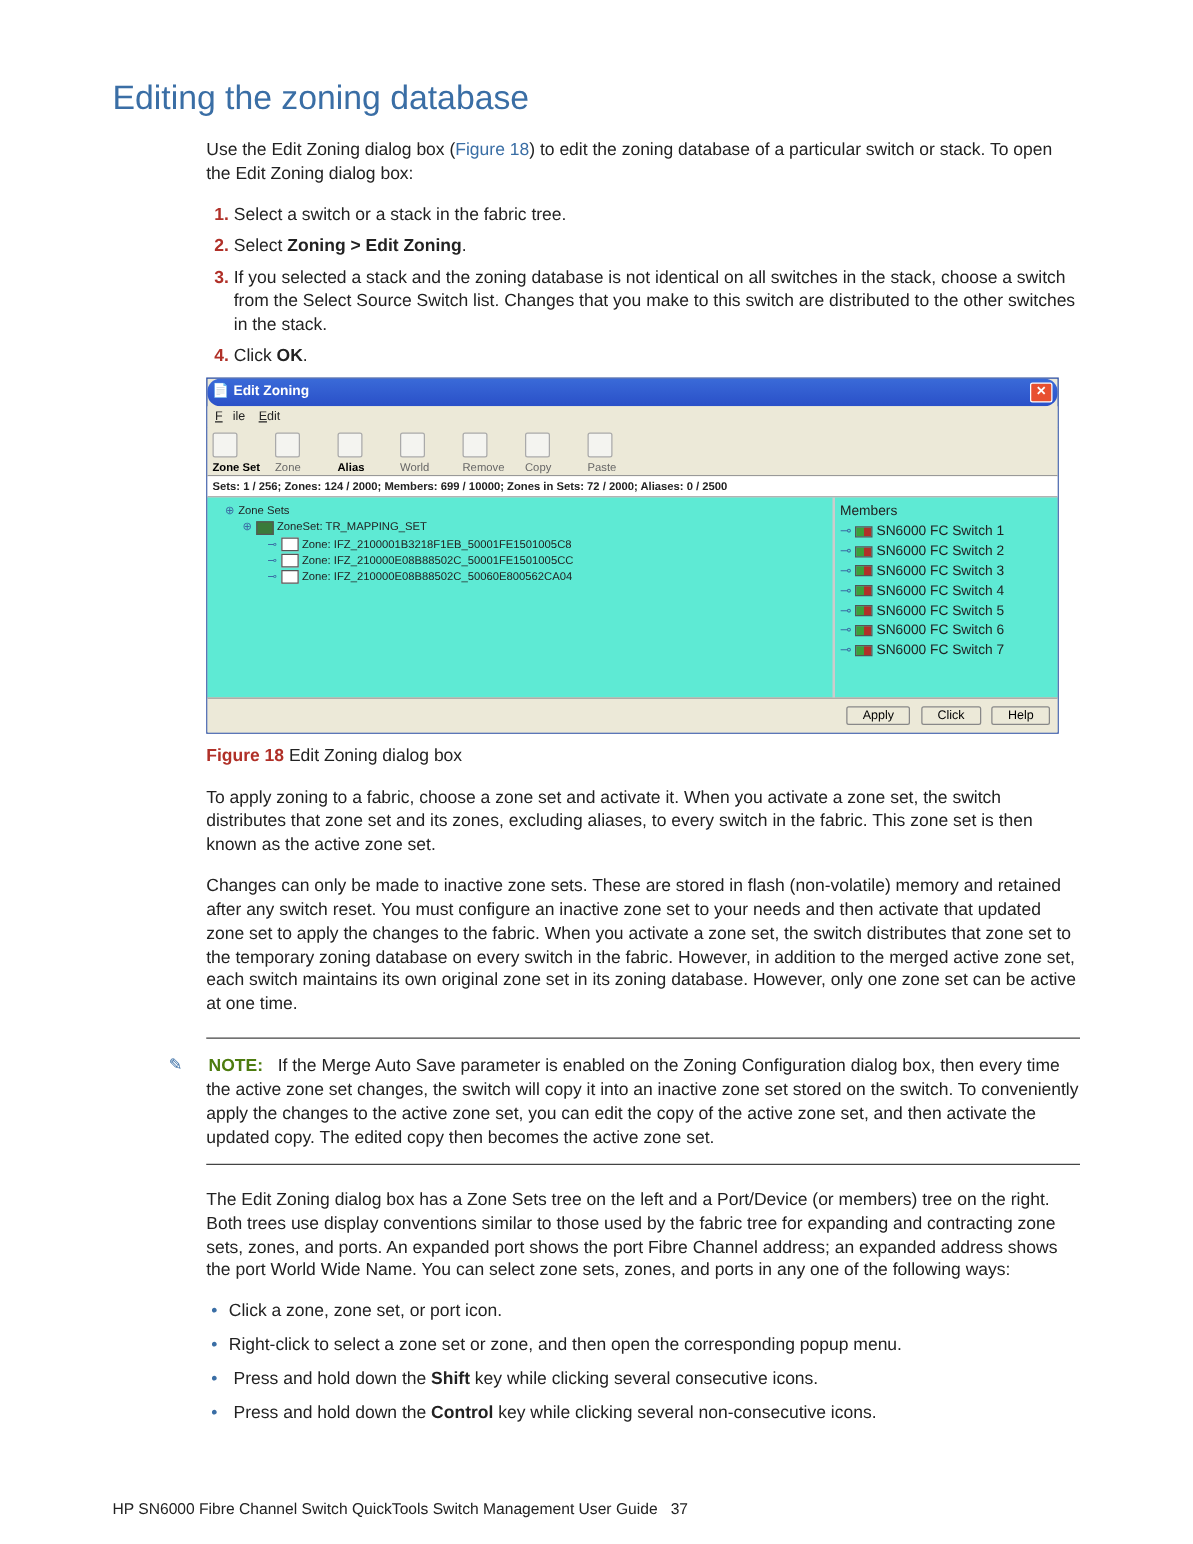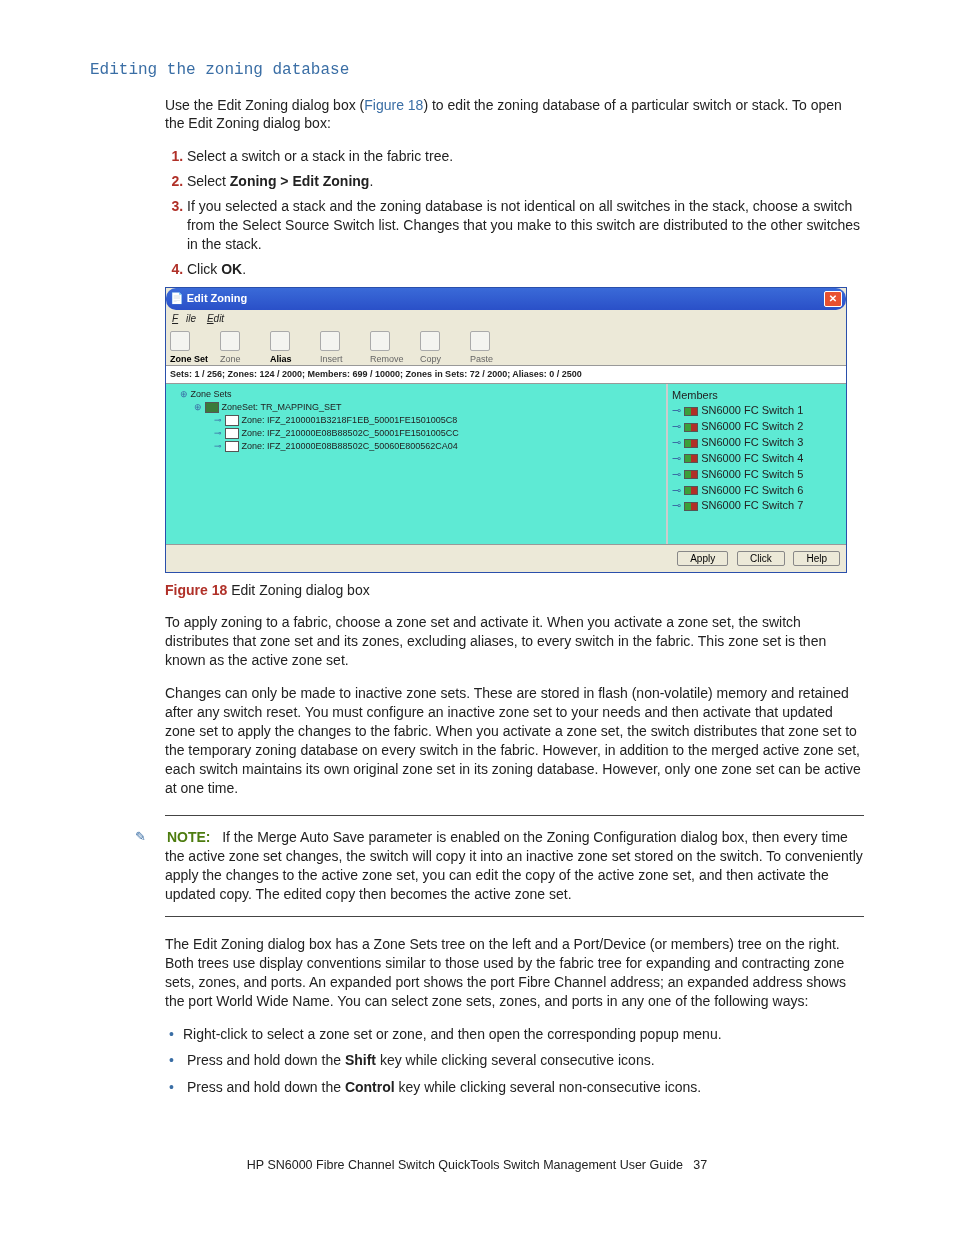--- a/index.html
+++ b/index.html
@@ -8,38 +8,38 @@
     color: #222;
     margin: 0;
     padding: 40px 90px 40px 90px;
     width: 954px;
     box-sizing: border-box;
     line-height: 1.35;
   }
   h2 {
     color: #3a6ea5;
     font-weight: normal;
-    font-size: 16px;
+    font-size: 27px;
     margin: 20px 0 10px 0;
-    font-family: Liberation Mono, monospace;
+    font-family: Liberation Sans, sans-serif;
   }
   .body-indent { margin-left: 75px; }
   ol.steps { margin: 8px 0 8px 0; padding-left: 22px; }
   ol.steps li { margin-bottom: 6px; }
   ol.steps li::marker { color: #b03028; font-weight: bold; }
   a.xref { color: #3a6ea5; text-decoration: none; }
   .fig-caption { margin: 8px 0 10px 0; }
   .fig-caption .fignum { color: #b03028; font-weight: bold; }
   .note-box { border-top: 1px solid #444; border-bottom: 1px solid #444; padding: 12px 0; margin: 18px 0; }
   .note-label { color: #4d7c0f; font-weight: bold; }
   .note-icon { display:inline-block; width:18px; color:#3a6ea5; margin-left:-30px; margin-right:10px; vertical-align:top; font-size:13px; }
   ul.bullets { list-style: none; padding-left: 18px; margin: 10px 0; }
   ul.bullets li::before { content: "•"; color: #3a6ea5; display:inline-block; width: 14px; margin-left:-14px; }
   ul.bullets li { margin-bottom: 8px; }
-  .footer { text-align: center; font-size: 12.5px; margin-top: 60px; font-family: "Arial Narrow", Arial, sans-serif; }
+  .footer { text-align: left; font-size: 12.5px; margin-top: 60px; font-family: "Arial Narrow", Arial, sans-serif; }
   strong { font-weight: bold; }
 
   
   .dialog {
     border: 1px solid #2a4fab;
     width: 680px;
     margin: 6px 0 0 0;
     font-family: Tahoma, Arial, sans-serif;
     font-size: 10px;
     background: #ece9d8;
@@ -57,21 +57,21 @@
   }
   .titlebar .closebtn {
     background: #e85030;
     width: 16px; height: 14px;
     display:flex; align-items:center; justify-content:center;
     color:#fff; font-weight:bold;
     border:1px solid #fff; border-radius:2px;
     font-size:10px;
   }
   .menubar { background:#ece9d8; padding:2px 6px; font-size:10px; }
-  .menubar span { margin-right:8px;font-style:italic; }
+  .menubar span { margin-right:8px; }
   .toolbar {
     background:#ece9d8; display:flex; gap:0; padding:4px 4px 0 4px;
     border-bottom:1px solid #999;
   }
   .tool {
     display:flex; flex-direction:column; align-items:flex-start;
     width:50px; color:#666; font-size:9px; gap:2px;
   }
   .tool.active { color:#000; font-weight:bold; }
   .tool .ticon { width:18px; height:18px; border:1px solid #aaa; background:#f4f4f0; border-radius:2px; }
@@ -130,21 +130,21 @@
       <div class="tool">
           <span class="ticon"></span>
           <span>Zone</span>
         </div>
       <div class="tool active">
           <span class="ticon"></span>
           <span>Alias</span>
         </div>
       <div class="tool">
           <span class="ticon"></span>
-          <span>Insert</span>
+          <span>World</span>
         </div>
       <div class="tool">
           <span class="ticon"></span>
           <span>Remove</span>
         </div>
       <div class="tool">
           <span class="ticon"></span>
           <span>Copy</span>
         </div>
       <div class="tool">
@@ -188,20 +188,21 @@
 
   <div class="note-box">
     <span class="note-icon">✎</span>
     <span class="note-label">NOTE:</span>
     &nbsp;&nbsp;<span>If the Merge Auto Save parameter is enabled on the Zoning Configuration dialog box, then every time the active zone set changes, the switch will copy it into an inactive zone set stored on the switch. To conveniently apply the changes to the active zone set, you can edit the copy of the active zone set, and then activate the updated copy. The edited copy then becomes the active zone set.</span>
   </div>
 
   <p>The Edit Zoning dialog box has a Zone Sets tree on the left and a Port/Device (or members) tree on the right. Both trees use display conventions similar to those used by the fabric tree for expanding and contracting zone sets, zones, and ports. An expanded port shows the port Fibre Channel address; an expanded address shows the port World Wide Name. You can select zone sets, zones, and ports in any one of the following ways:</p>
 
   <ul class="bullets">
+    <li>Click a zone, zone set, or port icon.</li>
     <li>Right-click to select a zone set or zone, and then open the corresponding popup menu.</li>
     <li>
       <span>Press and hold down the </span><strong>Shift</strong><span> key while clicking several consecutive icons.</span>
     </li>
     <li>
       <span>Press and hold down the </span><strong>Control</strong><span> key while clicking several non-consecutive icons.</span>
     </li>
   </ul>
 </div>
 

